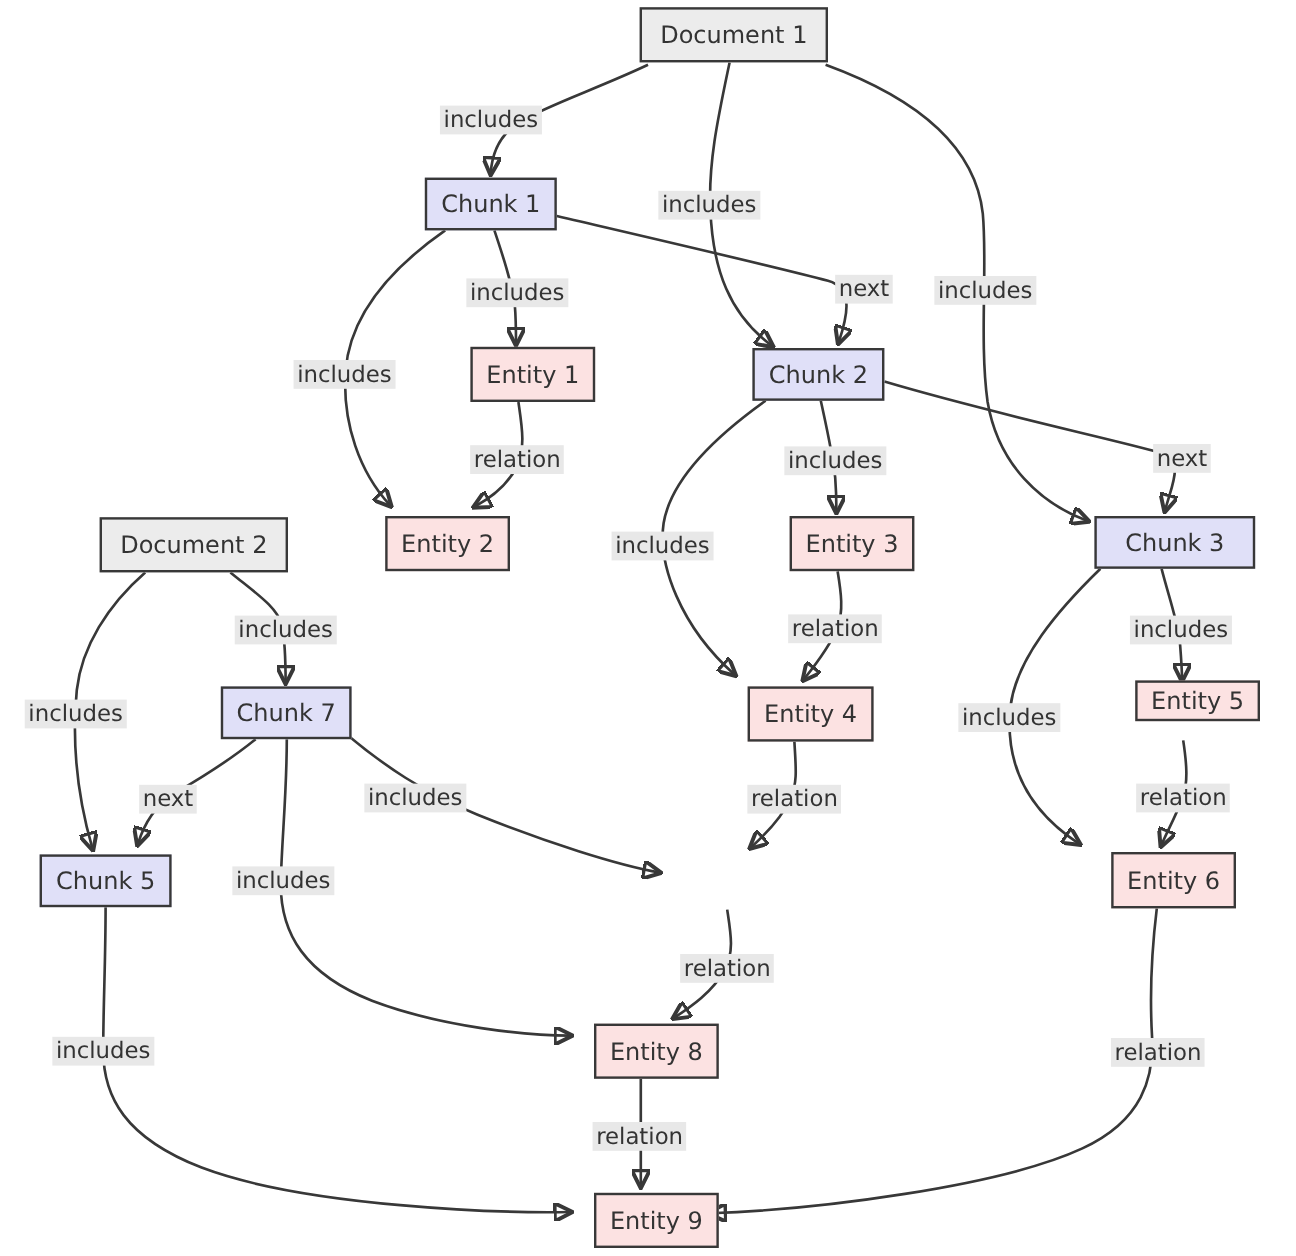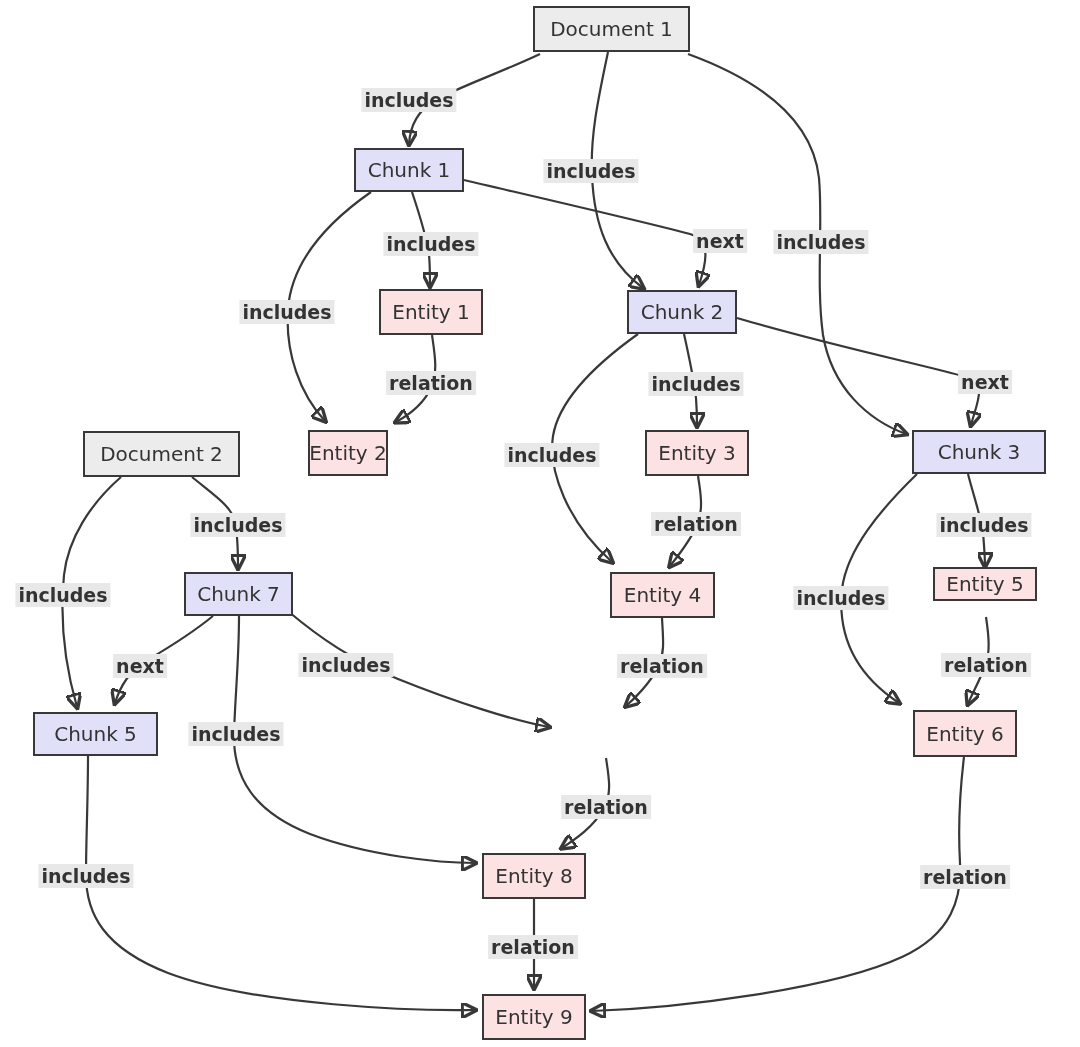--- a/index.html
+++ b/index.html
@@ -10,25 +10,25 @@
   .edges { position:absolute; left:0; top:0; width:1080px; height:1047px; }
   .edges path { fill:none; stroke:var(--edge-line,#383838); stroke-width:2.2px; }
   .node {
     position:absolute; box-sizing:border-box;
     display:flex; align-items:center; justify-content:center;
     border:2px solid var(--node-border,#383838);
     color:var(--node-text,#333333); font-size:20px; white-space:nowrap;
   }
   .node.document { background:var(--document-fill,#ececec); }
   .node.chunk    { background:var(--chunk-fill,#e0e0f8); border-radius:0; }
-  .node.entity   { background:var(--entity-fill,#fce2e2); }
+  .node.entity   { background:var(--entity-fill,#fce2e2);margin-left:13px; }
   .edge-label {
     position:absolute; transform:translate(-50%,-50%);
     background:var(--label-bg,#e8e8e8); color:var(--label-text,#333333);
-    font-size:19px; line-height:24px; padding:0 3px; white-space:nowrap;font-weight:bold;
+    font-size:19px; line-height:24px; padding:0 3px; white-space:nowrap;
   }
 </style>
 </head>
 <body>
 
 <div class="stage">
 
   <svg class="edges" viewBox="0 0 1080 1047">
     <defs>
       <marker id="arrow" viewBox="0 0 10 10" refX="8.5" refY="5" markerWidth="17" markerHeight="15" markerUnits="userSpaceOnUse" orient="auto">
@@ -61,28 +61,28 @@
       <path marker-end="url(#arrow)" d="M534,899 C534,930 534,960 534,988"></path>
       <path marker-end="url(#arrow)" d="M964,757 C960,790 958,828 960,863 C962,898 952,934 902,957 C833,989 680,1008 592,1011"></path>
     </g>
   </svg>
 
   <div class="node document" style="left:533px;top:6px;width:157px;height:46px">Document 1</div>
   <div class="node chunk" style="left:354px;top:148px;width:110px;height:44px">Chunk 1</div>
   <div class="node chunk" style="left:627px;top:290px;width:110px;height:44px">Chunk 2</div>
   <div class="node chunk" style="left:912px;top:430px;width:134px;height:44px">Chunk 3</div>
   <div class="node entity" style="left:379px;top:289px;width:104px;height:46px">Entity 1</div>
-  <div class="node entity" style="left:308px;top:430px;width:80px;height:46px">Entity 2</div>
+  <div class="node entity" style="left:308px;top:430px;width:104px;height:46px">Entity 2</div>
   <div class="node entity" style="left:645px;top:430px;width:104px;height:46px">Entity 3</div>
   <div class="node entity" style="left:610px;top:572px;width:105px;height:46px">Entity 4</div>
   <div class="node entity" style="left:933px;top:567px;width:104px;height:34px">Entity 5</div>
   <div class="node entity" style="left:913px;top:710px;width:104px;height:47px">Entity 6</div>
   <div class="node document" style="left:83px;top:431px;width:157px;height:46px">Document 2</div>
   <div class="node chunk" style="left:184px;top:572px;width:109px;height:44px">Chunk 7</div>
-  <div class="node chunk" style="left:33px;top:712px;width:125px;height:44px">Chunk 5</div>
+  <div class="node chunk" style="left:33px;top:712px;width:110px;height:44px">Chunk 5</div>
   <div class="node entity" style="left:482px;top:853px;width:104px;height:46px">Entity 8</div>
   <div class="node entity" style="left:482px;top:994px;width:104px;height:46px">Entity 9</div>
 
   <span class="edge-label" style="left:409px;top:100px">includes</span>
   <span class="edge-label" style="left:591px;top:171px">includes</span>
   <span class="edge-label" style="left:821px;top:242px">includes</span>
   <span class="edge-label" style="left:720px;top:241px">next</span>
   <span class="edge-label" style="left:431px;top:244px">includes</span>
   <span class="edge-label" style="left:287px;top:312px">includes</span>
   <span class="edge-label" style="left:431px;top:383px">relation</span>

